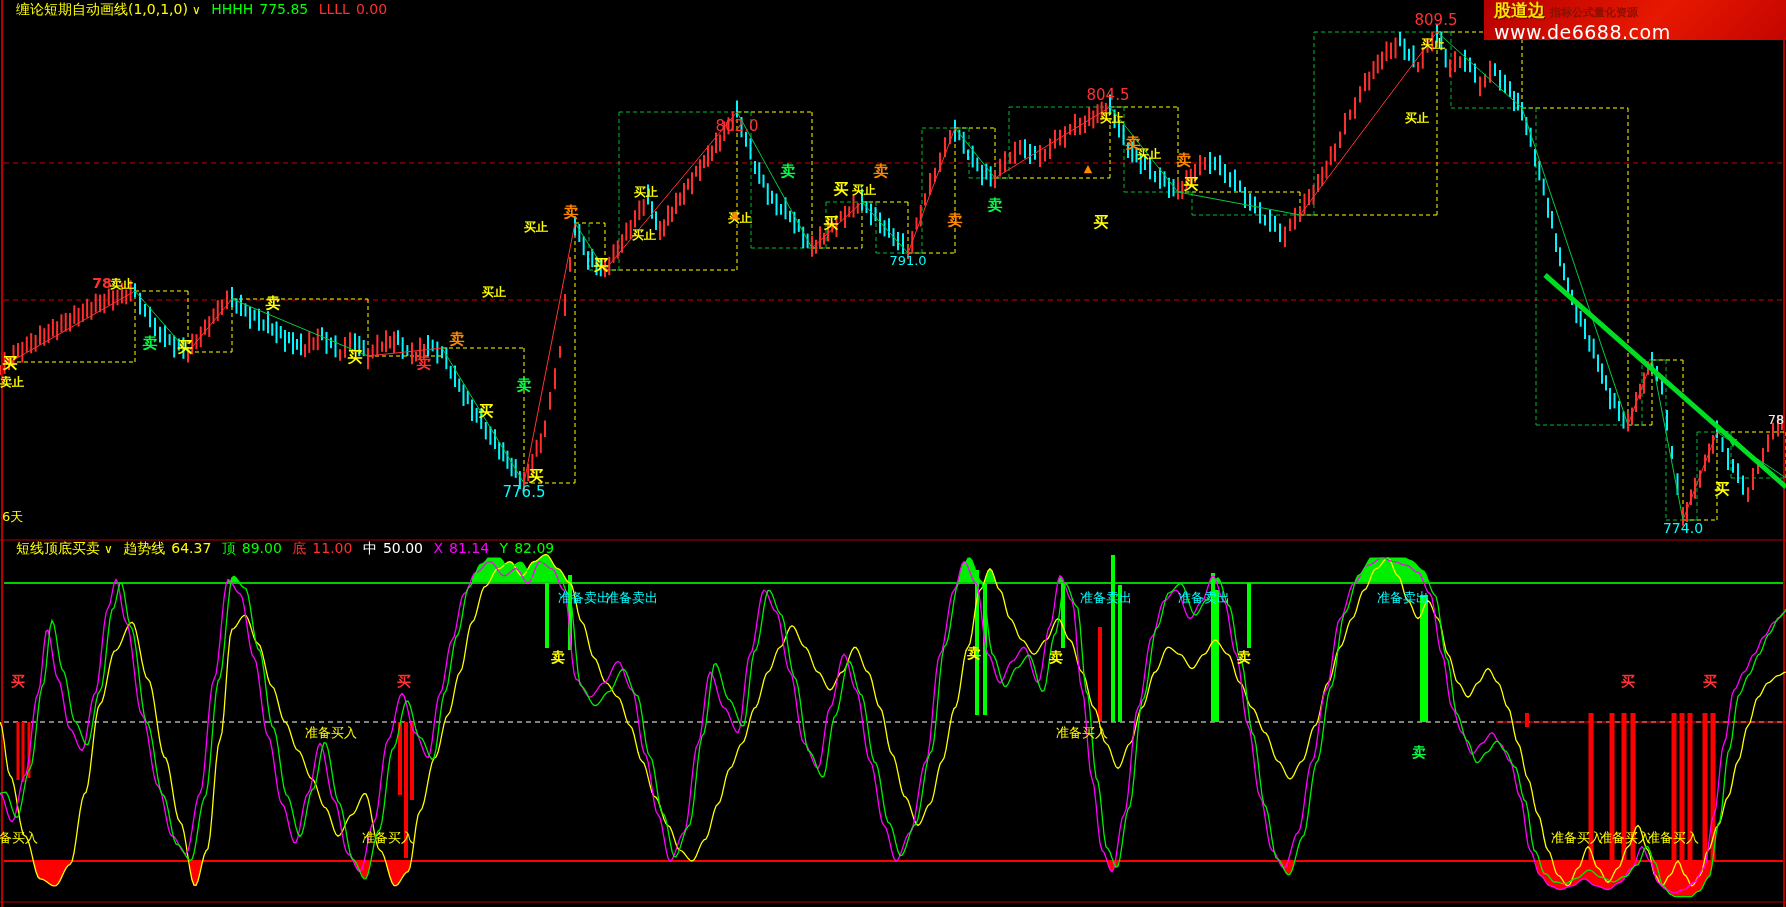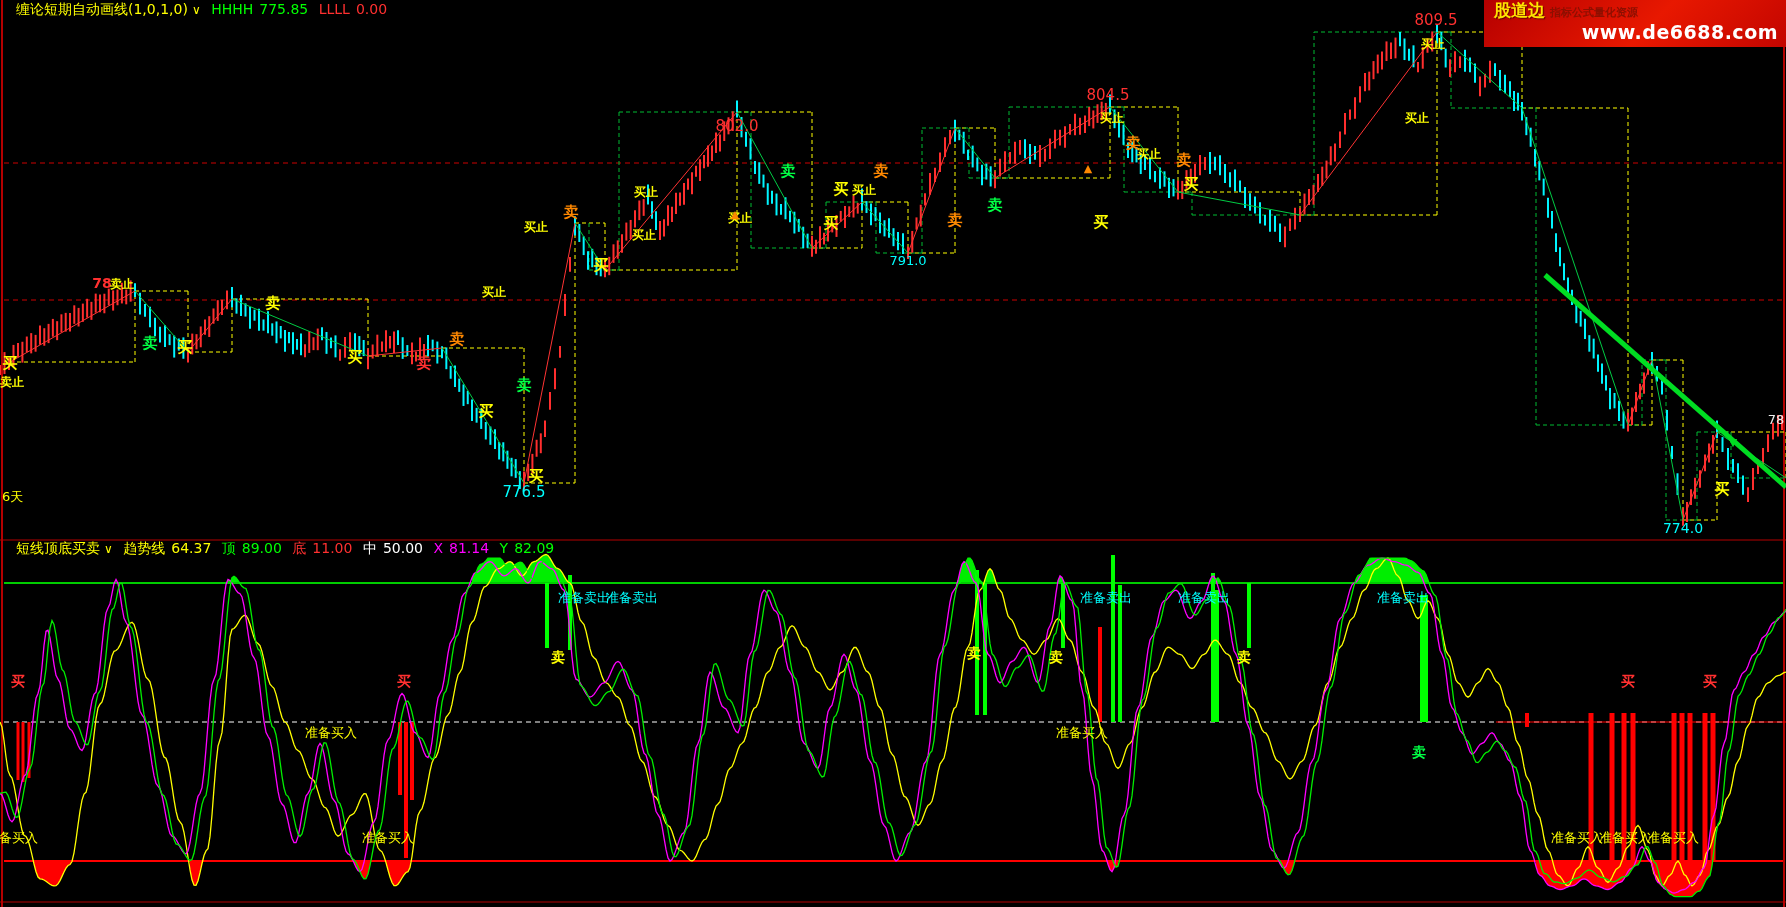--- a/index.html
+++ b/index.html
@@ -3,28 +3,28 @@
 <meta charset="utf-8">
 <style>
   html,body{margin:0;padding:0;background:#000;}
   body{width:1786px;height:907px;position:relative;overflow:hidden;
        font-family:"DejaVu Sans","Liberation Sans",sans-serif;}
   .hdr{position:absolute;left:16px;font-size:14px;white-space:nowrap;z-index:5;}
   .hdr span{margin-right:6px;}
   .c-yel{color:#ffff00}.c-grn{color:#00ff00}.c-red{color:#ff3030}
   .c-wht{color:#ffffff}.c-mag{color:#ff00ff}
   .chev{color:#ffff00;font-size:12px;cursor:pointer;margin-left:-2px;}
-  #banner{position:absolute;top:0;right:0;width:302px;height:47px;z-index:8;
+  #banner{position:absolute;top:0;right:0;width:302px;height:40px;z-index:8;
           background:linear-gradient(135deg,#b50000,#e81800 55%,#c30500);
           padding:1px 8px 0 10px;box-sizing:border-box;cursor:pointer;}
   #banner .l1{line-height:18px;white-space:nowrap;}
   #banner .brand{color:#ffe400;font-weight:bold;font-size:17px;text-shadow:1px 1px 1px #600;}
   #banner .tag{color:#8d0f00;font-size:11px;font-weight:bold;}
-  #banner .url{color:#ffffff;font-weight:bold;font-size:19px;line-height:20px;letter-spacing:.5px;text-align:right;}
-  #period{position:absolute;left:2px;top:488px;color:#ffff00;font-size:13px;z-index:5;}
+  #banner .url{color:#ffffff;font-weight:normal;font-size:19px;line-height:20px;letter-spacing:.5px;}
+  #period{position:absolute;left:2px;top:508px;color:#ffff00;font-size:13px;z-index:5;}
   svg{position:absolute;left:0;top:0;}
   #hdrTop{top:1px;}
   #hdrBot{top:540px;}
 </style>
 </head>
 <body>
 
 <svg id="chart" width="1786" height="907" viewBox="0 0 1786 907">
     <line x1="2" y1="0" x2="2" y2="907" stroke="#b40000" stroke-width="2"></line>
     <line x1="1784" y1="0" x2="1784" y2="907" stroke="#b40000" stroke-width="2"></line>

